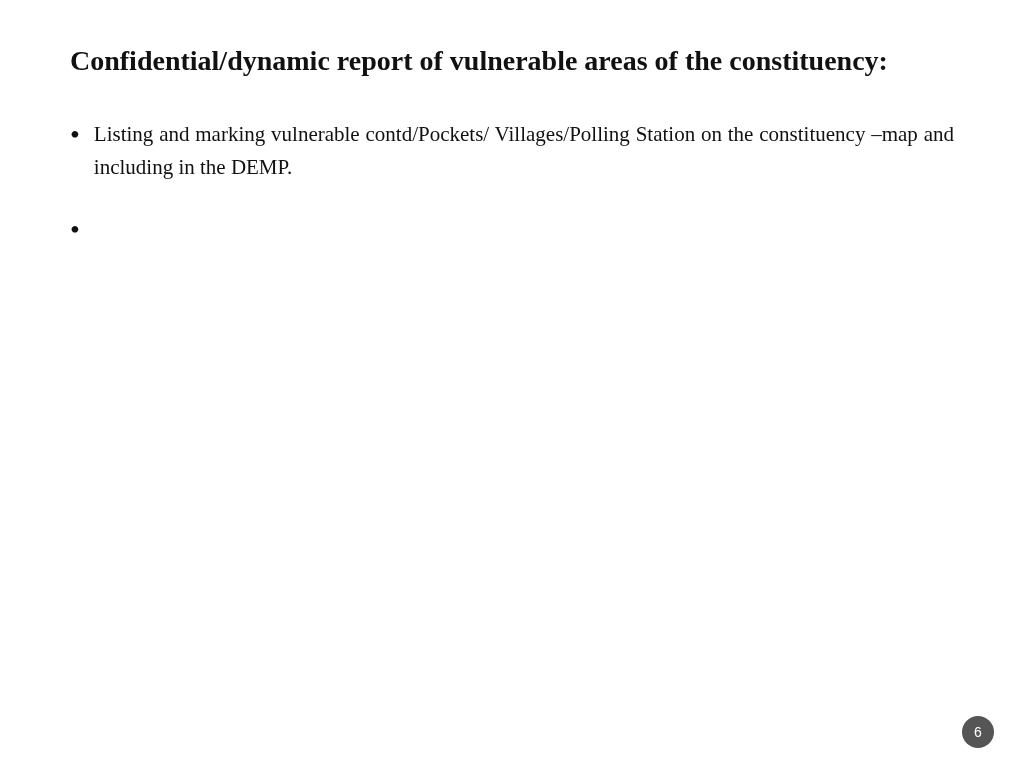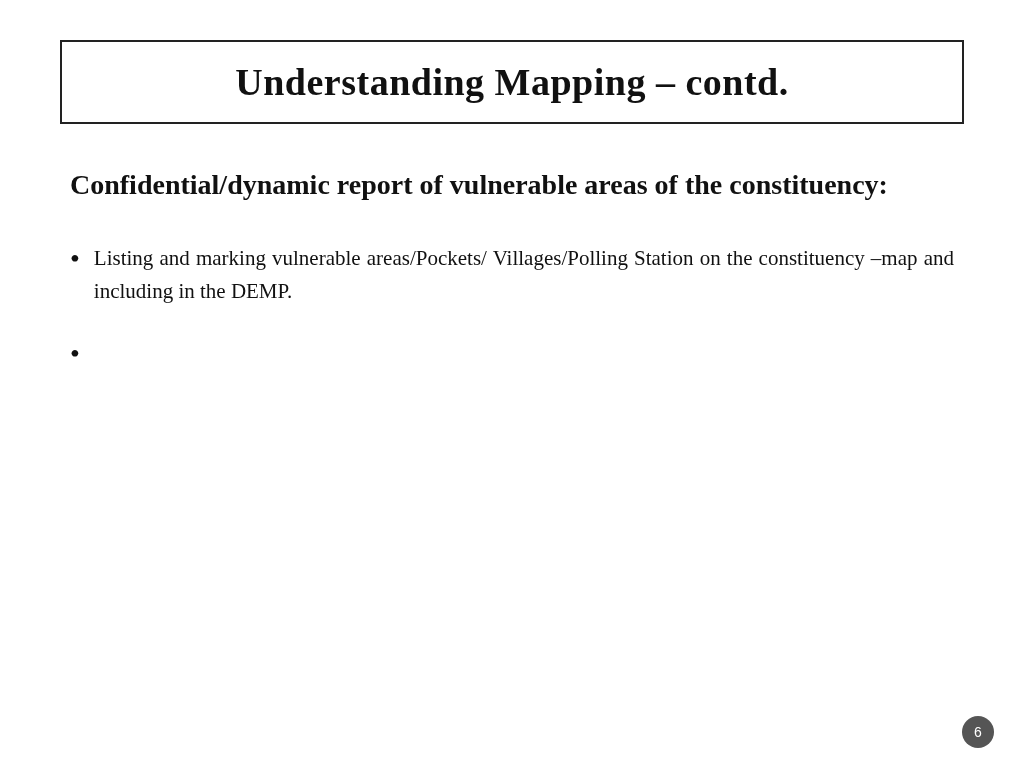--- a/index.html
+++ b/index.html
@@ -100,32 +100,29 @@
       color: #ffffff;
       font-size: 14px;
       font-family: Arial, sans-serif;
     }
   </style>
 </head>
 <body>
 
 <div class="slide-container">
 
-  <div class="title-box">
-    <span class="title-text">Understanding Mapping – contd.</span>
-  </div>
 
   <div class="content-area">
 
     <div class="section-heading">Confidential/dynamic  report  of  vulnerable  areas  of  the constituency:</div>
 
     <ul class="bullet-list">
       <li class="bullet-item">
         <span class="bullet-dot">•</span>
-        <span class="bullet-text">Listing  and  marking  vulnerable  areas/Pockets/  Villages/Polling Station on the constituency –map and including in the DEMP.</span>
+        <span class="bullet-text">Listing  and  marking  vulnerable  contd/Pockets/  Villages/Polling Station on the constituency –map and including in the DEMP.</span>
       </li>
       <li class="bullet-item">
         <span class="bullet-dot">•</span>
       </li>
     </ul>
 
   </div>
 
   <div class="slide-number">6</div>
 

